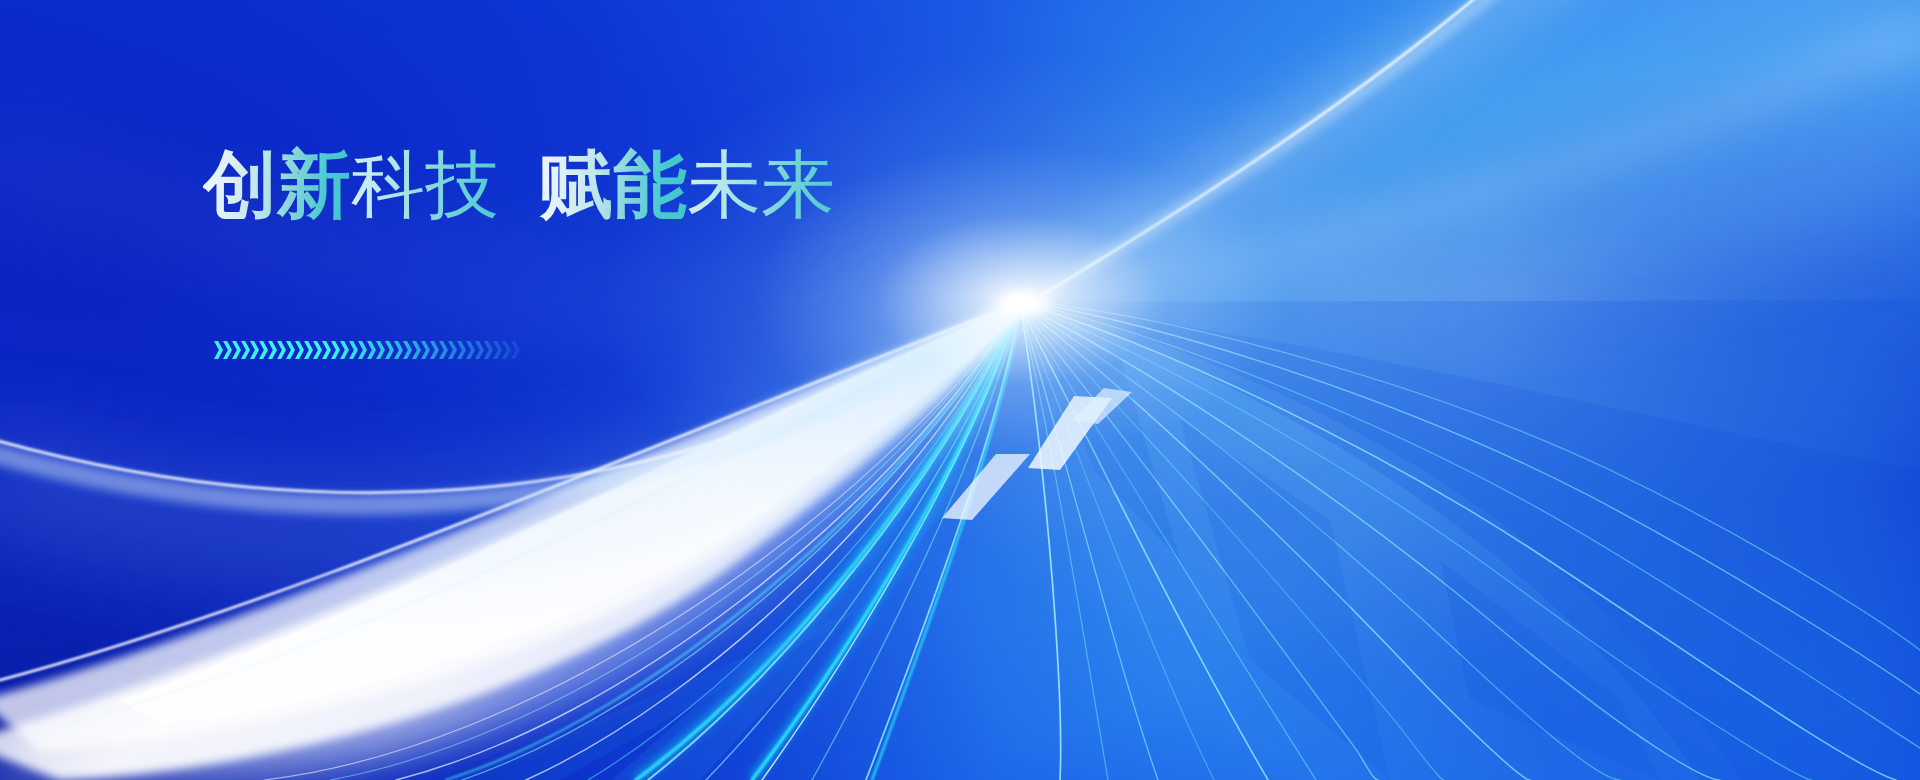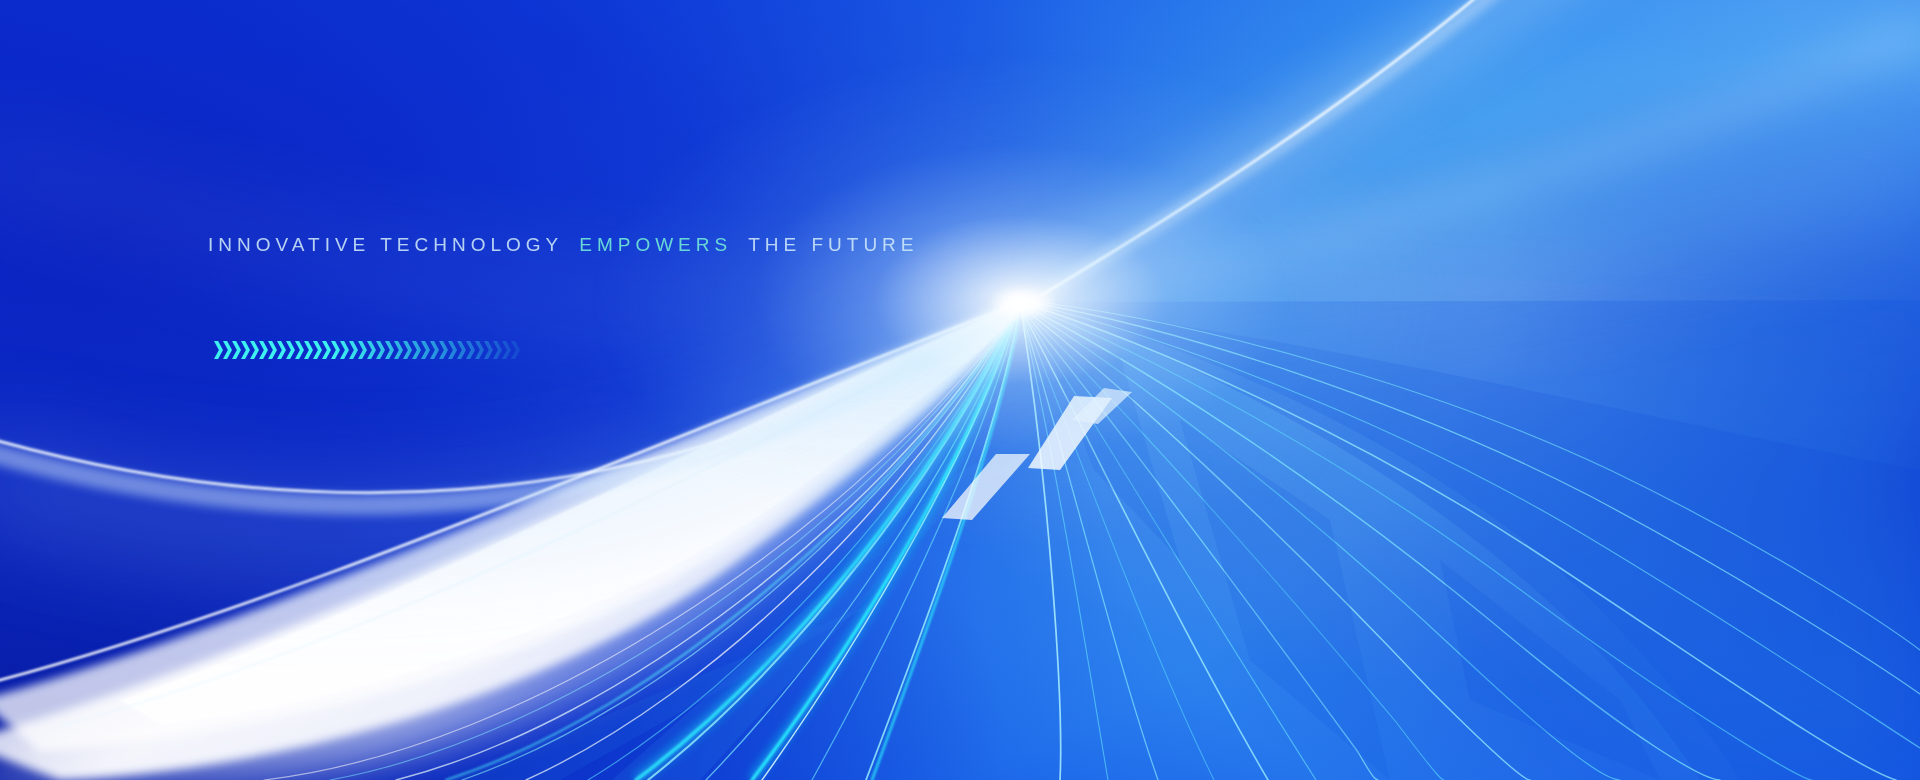--- a/index.html
+++ b/index.html
@@ -270,25 +270,25 @@
     </g>
 
     <g fill="none" opacity=".35">
       <path d="M -40,150 C 300,270 700,330 1005,300" stroke="#bcd9fb" stroke-opacity=".25" stroke-width="70" filter="url(#blurXl)"></path>
     </g>
   </svg>
 
   <div class="vanish-glow"></div>
   <div class="vanish-core"></div>
 
-
-  <div class="subtitle">
-    <span class="sub-a">INNOVATIVE TECHNOLOGY</span><span class="sub-space"></span><span class="sub-b">EMPOWERS</span><span class="sub-space"></span><span class="sub-c">THE FUTURE</span>
+  <div class="headline">
+    <span class="hl-bold">创新</span><span class="hl-thin">科技</span><span class="hl-gap"></span><span class="hl-bold">赋能</span><span class="hl-thin">未来</span>
   </div>
 
+
   <div class="chevrons" id="chevrons">
       <span class="chev"></span>
       <span class="chev"></span>
       <span class="chev"></span>
       <span class="chev"></span>
       <span class="chev"></span>
       <span class="chev"></span>
       <span class="chev"></span>
       <span class="chev"></span>
       <span class="chev"></span>

